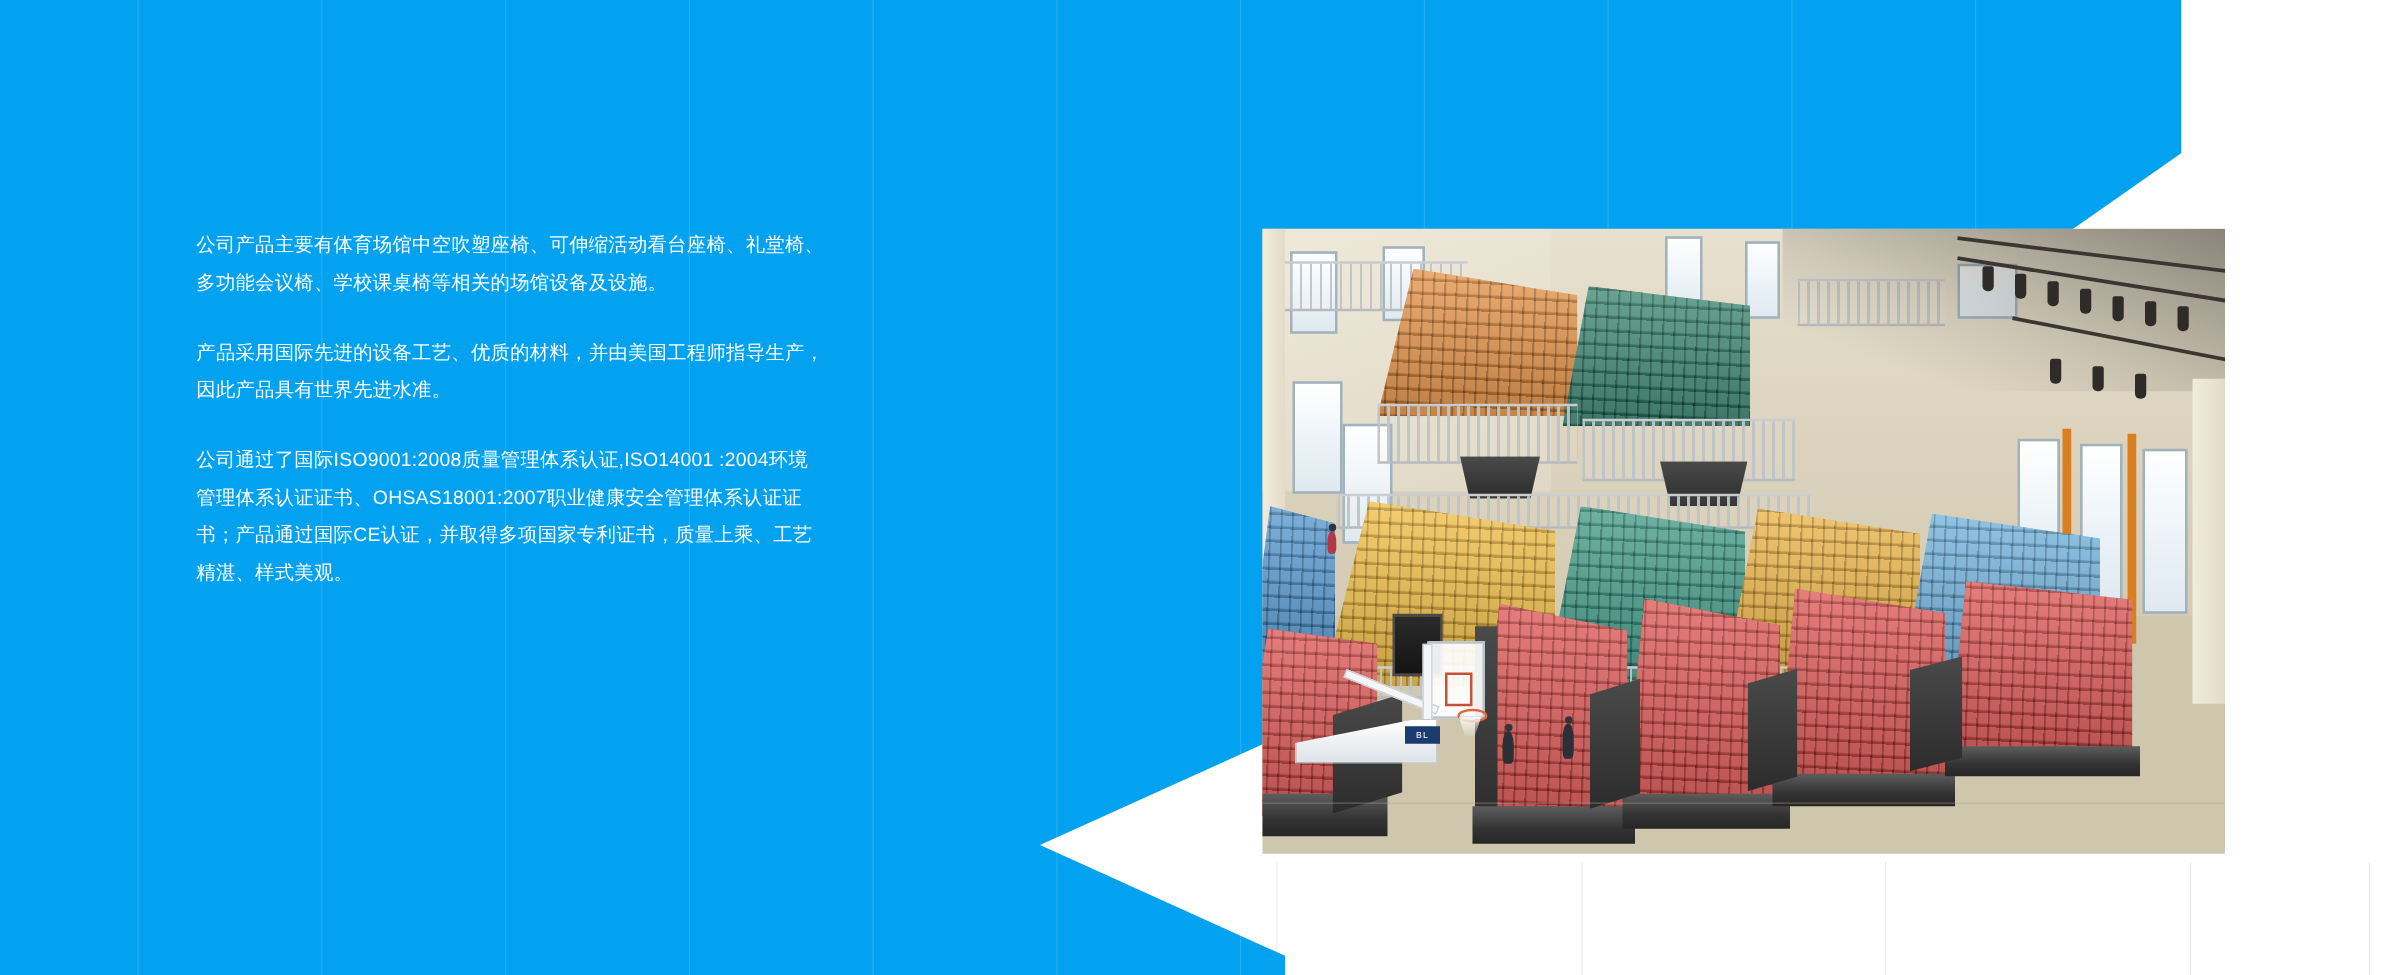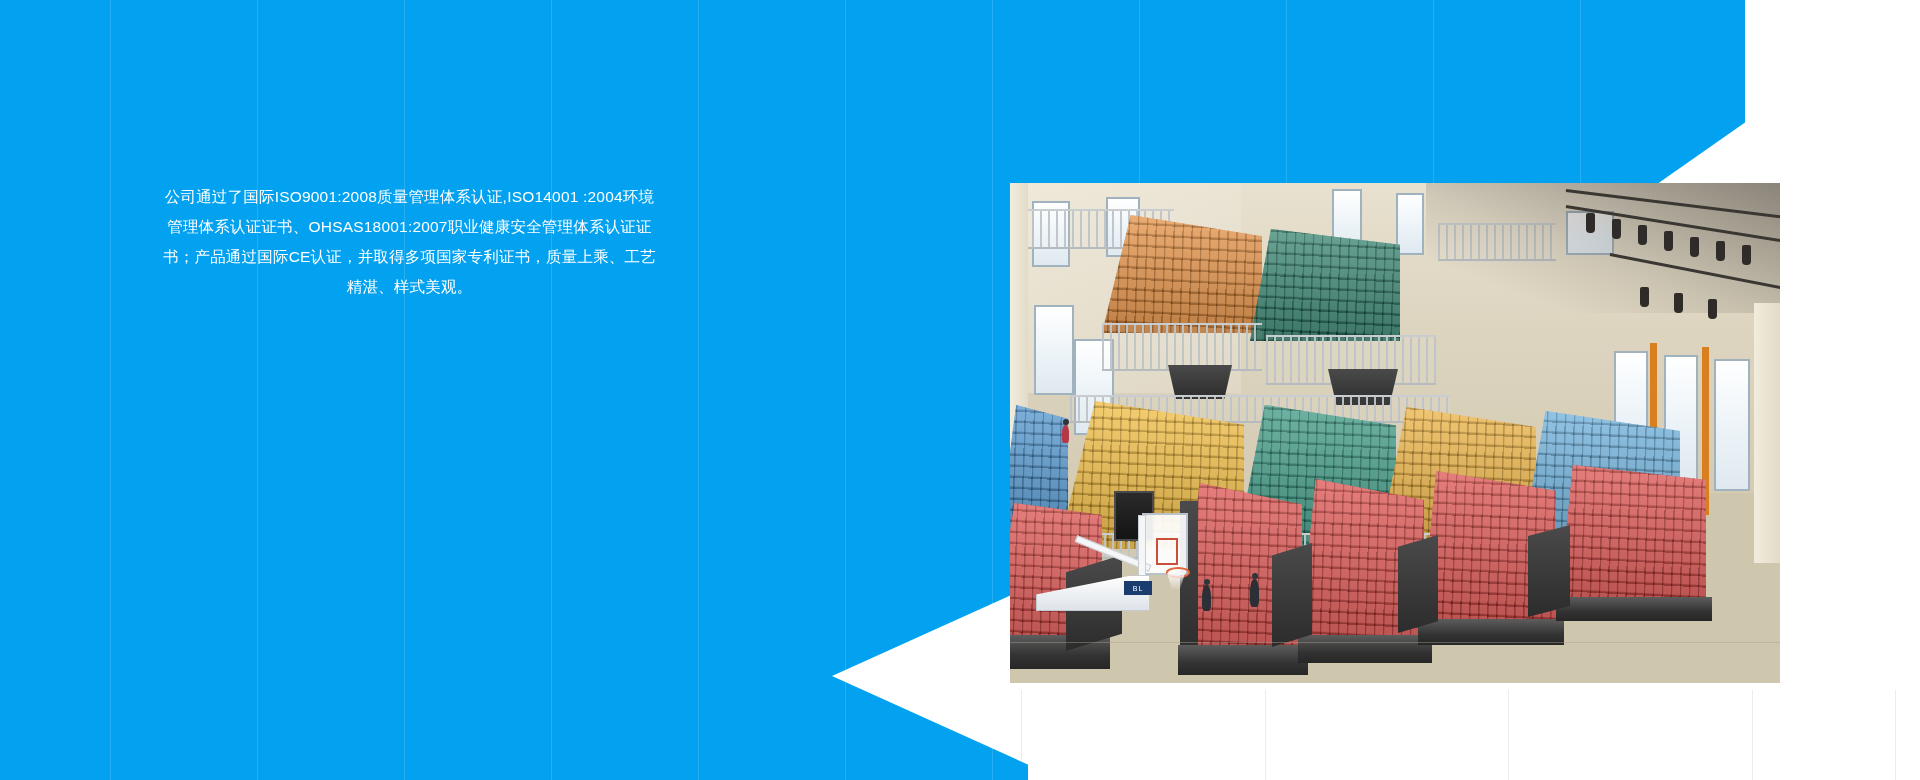--- a/index.html
+++ b/index.html
@@ -93,21 +93,21 @@
     text-shadow: 0 1px 1px rgba(0,0,0,0.06);
   }
   .para {
     font-size: 15.5px;
     line-height: 30px;
     margin: 0 0 26px 0;
     color: #ffffff;
     letter-spacing: 0.2px;
     width: 505px;
   }
-  .para:last-child { margin-bottom: 0; text-align: center; }
+  .para:last-child { margin-bottom: 0; }
 
   
   .photo {
     position: absolute;
     left: 1010px;
     top: 183px;
     width: 770px;
     height: 500px;
     overflow: hidden;
     background: #cfc6ae;
@@ -238,21 +238,23 @@
     <div class="gl" style="left:1580px"></div>
     <div class="gl dark" style="left:1021px; top:690px; height:90px"></div>
     <div class="gl dark" style="left:1265px; top:690px; height:90px"></div>
     <div class="gl dark" style="left:1508px; top:690px; height:90px"></div>
     <div class="gl dark" style="left:1752px; top:690px; height:90px"></div>
     <div class="gl dark" style="left:1895px; top:690px; height:90px"></div>
   </div>
 
   <div class="text-block">
 
-
+    <p class="para">公司产品主要有体育场馆中空吹塑座椅、可伸缩活动看台座椅、礼堂椅、多功能会议椅、学校课桌椅等相关的场馆设备及设施。</p>
+
+    <p class="para">产品采用国际先进的设备工艺、优质的材料，并由美国工程师指导生产，因此产品具有世界先进水准。</p>
 
     <p class="para">公司通过了国际ISO9001:2008质量管理体系认证,ISO14001     :2004环境管理体系认证证书、OHSAS18001:2007职业健康安全管理体系认证证书；产品通过国际CE认证，并取得多项国家专利证书，质量上乘、工艺精湛、样式美观。</p>
   </div>
 
   <div class="photo">
     <div class="photo-inner">
 
       <div class="wall-main"></div>
       <div class="wall-upper-left"></div>
 

